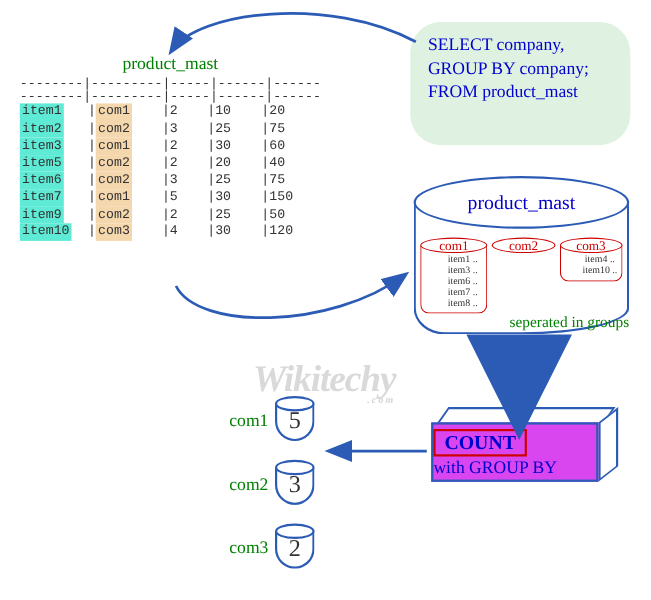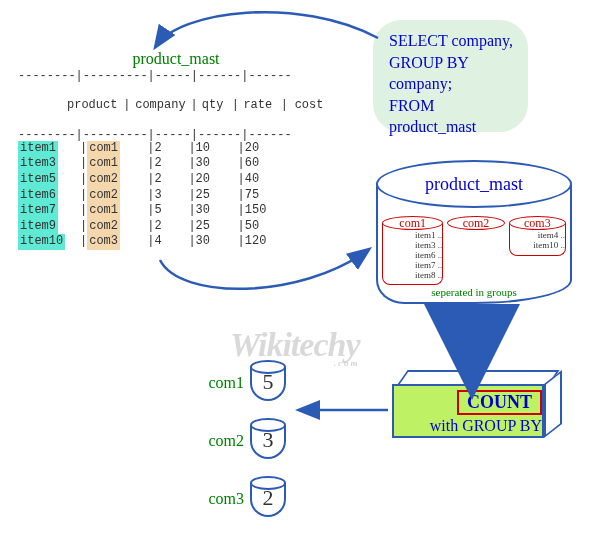--- a/index.html
+++ b/index.html
@@ -60,21 +60,21 @@
   .header-row .col-company,
   .header-row .col-qty,
   .header-row .col-rate,
   .header-row .col-cost { text-align: center; }
 
   
   .sql-bubble {
     position: absolute;
     top: 20px;
     left: 373px;
-    width: 155px;
+    width: 200px;
     height: 112px;
     background: #dff1e1;
     border-radius: 28px;
     padding: 10px 12px 10px 16px;
     font-size: 16px;
     color: #0000cc;
     line-height: 1.35;
   }
   .sql-box-red {
     border: 2.5px solid #c00;
@@ -141,34 +141,34 @@
     z-index: 2;
   }
   .mini-cyl .mc-body {
     border: 1.5px solid #c00;
     border-top: none;
     margin-top: -7px;
     padding-top: 8px;
     font-size: 9px;
     line-height: 1.1;
     color: #333;
-    text-align: right;
+    text-align: center;
     padding-left: 16px;
     padding-bottom: 4px;
     border-radius: 0 0 8px 8px;
   }
   .mc1 { width: 62px; }
   .mc2 { width: 58px; }
   .mc3 { width: 58px; }
   .sep-text {
     position: absolute;
     top: 126px;
     width: 196px;
-    text-align: center;
-    font-size: 11px;
+    text-align: right;
+    font-size: 14px;
     color: #008000;
     z-index: 4;
   }
 
   
   .count-box {
     position: absolute;
     top: 370px;
     left: 392px;
     width: 172px;
@@ -179,22 +179,22 @@
     width: 172px;
     height: 68px;
   }
   .count-front {
     position: absolute;
     left: 0;
     top: 14px;
     width: 152px;
     height: 54px;
     border: 2px solid #2b5bb5;
-    background: #bef264;
-    text-align: right;
+    background: #d946ef;
+    text-align: left;
     padding-top: 2px;
   }
   .count-top3d {
     position: absolute;
     top: 0;
     left: 10px;
     width: 152px;
     height: 16px;
     border: 2px solid #2b5bb5;
     transform: skewX(-35deg);
@@ -299,26 +299,24 @@
 
   <div class="sql-bubble">
     <div>SELECT company,</div>
     <div>GROUP BY company;</div>
     <div>FROM product_mast</div>
   </div>
 
   <div class="table-wrap">
     <div class="table-title">product_mast</div>
     <div class="table-dashes">--------|---------|-----|------|------</div>
-    <div class="header-row">
-      <span class="col-product">product</span><span class="pipe">|</span><span class="col-company">company</span><span class="pipe">|</span><span class="col-qty">qty</span><span class="pipe">|</span><span class="col-rate">rate</span><span class="pipe">|</span><span class="col-cost">cost</span>
-    </div>
     <div class="table-dashes">--------|---------|-----|------|------</div>
     <div id="rows-container">
         <div class="data-row"><span class="col-product"><span class="hl-product">item1</span></span><span class="pipe">|</span><span class="col-company"><span class="hl-company">com1</span></span><span class="pipe">|</span><span class="col-qty">2</span><span class="pipe">|</span><span class="col-rate">10</span><span class="pipe">|</span><span class="col-cost">20</span></div>
+        <div class="data-row"><span class="col-product"><span class="hl-product">item2</span></span><span class="pipe">|</span><span class="col-company"><span class="hl-company">com2</span></span><span class="pipe">|</span><span class="col-qty">3</span><span class="pipe">|</span><span class="col-rate">25</span><span class="pipe">|</span><span class="col-cost">75</span></div>
         <div class="data-row"><span class="col-product"><span class="hl-product">item3</span></span><span class="pipe">|</span><span class="col-company"><span class="hl-company">com1</span></span><span class="pipe">|</span><span class="col-qty">2</span><span class="pipe">|</span><span class="col-rate">30</span><span class="pipe">|</span><span class="col-cost">60</span></div>
         <div class="data-row"><span class="col-product"><span class="hl-product">item5</span></span><span class="pipe">|</span><span class="col-company"><span class="hl-company">com2</span></span><span class="pipe">|</span><span class="col-qty">2</span><span class="pipe">|</span><span class="col-rate">20</span><span class="pipe">|</span><span class="col-cost">40</span></div>
         <div class="data-row"><span class="col-product"><span class="hl-product">item6</span></span><span class="pipe">|</span><span class="col-company"><span class="hl-company">com2</span></span><span class="pipe">|</span><span class="col-qty">3</span><span class="pipe">|</span><span class="col-rate">25</span><span class="pipe">|</span><span class="col-cost">75</span></div>
         <div class="data-row"><span class="col-product"><span class="hl-product">item7</span></span><span class="pipe">|</span><span class="col-company"><span class="hl-company">com1</span></span><span class="pipe">|</span><span class="col-qty">5</span><span class="pipe">|</span><span class="col-rate">30</span><span class="pipe">|</span><span class="col-cost">150</span></div>
         <div class="data-row"><span class="col-product"><span class="hl-product">item9</span></span><span class="pipe">|</span><span class="col-company"><span class="hl-company">com2</span></span><span class="pipe">|</span><span class="col-qty">2</span><span class="pipe">|</span><span class="col-rate">25</span><span class="pipe">|</span><span class="col-cost">50</span></div>
         <div class="data-row"><span class="col-product"><span class="hl-product">item10</span></span><span class="pipe">|</span><span class="col-company"><span class="hl-company">com3</span></span><span class="pipe">|</span><span class="col-qty">4</span><span class="pipe">|</span><span class="col-rate">30</span><span class="pipe">|</span><span class="col-cost">120</span></div>
       </div>
   </div>
 
   <div class="db-cyl">

